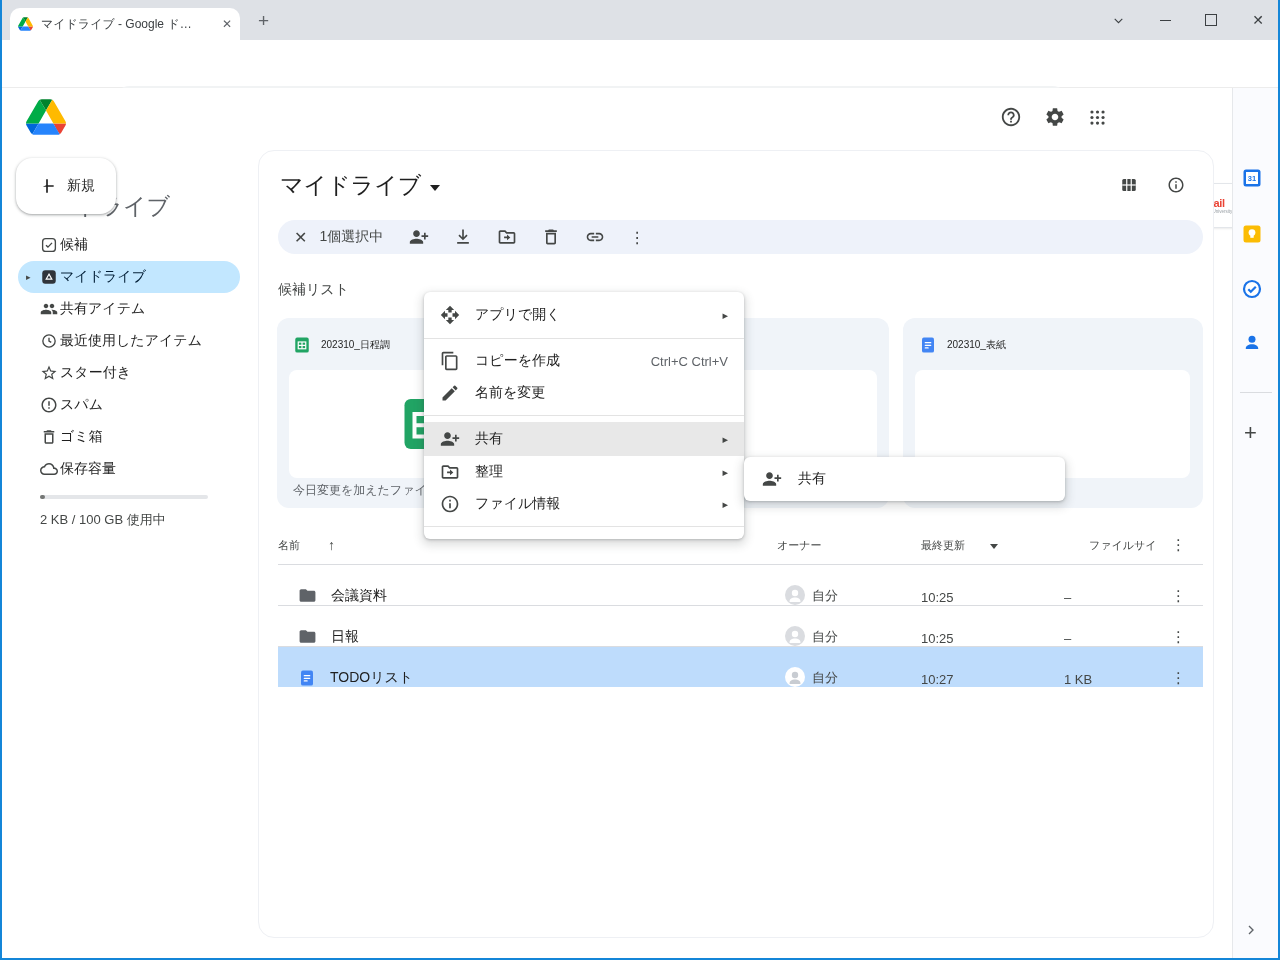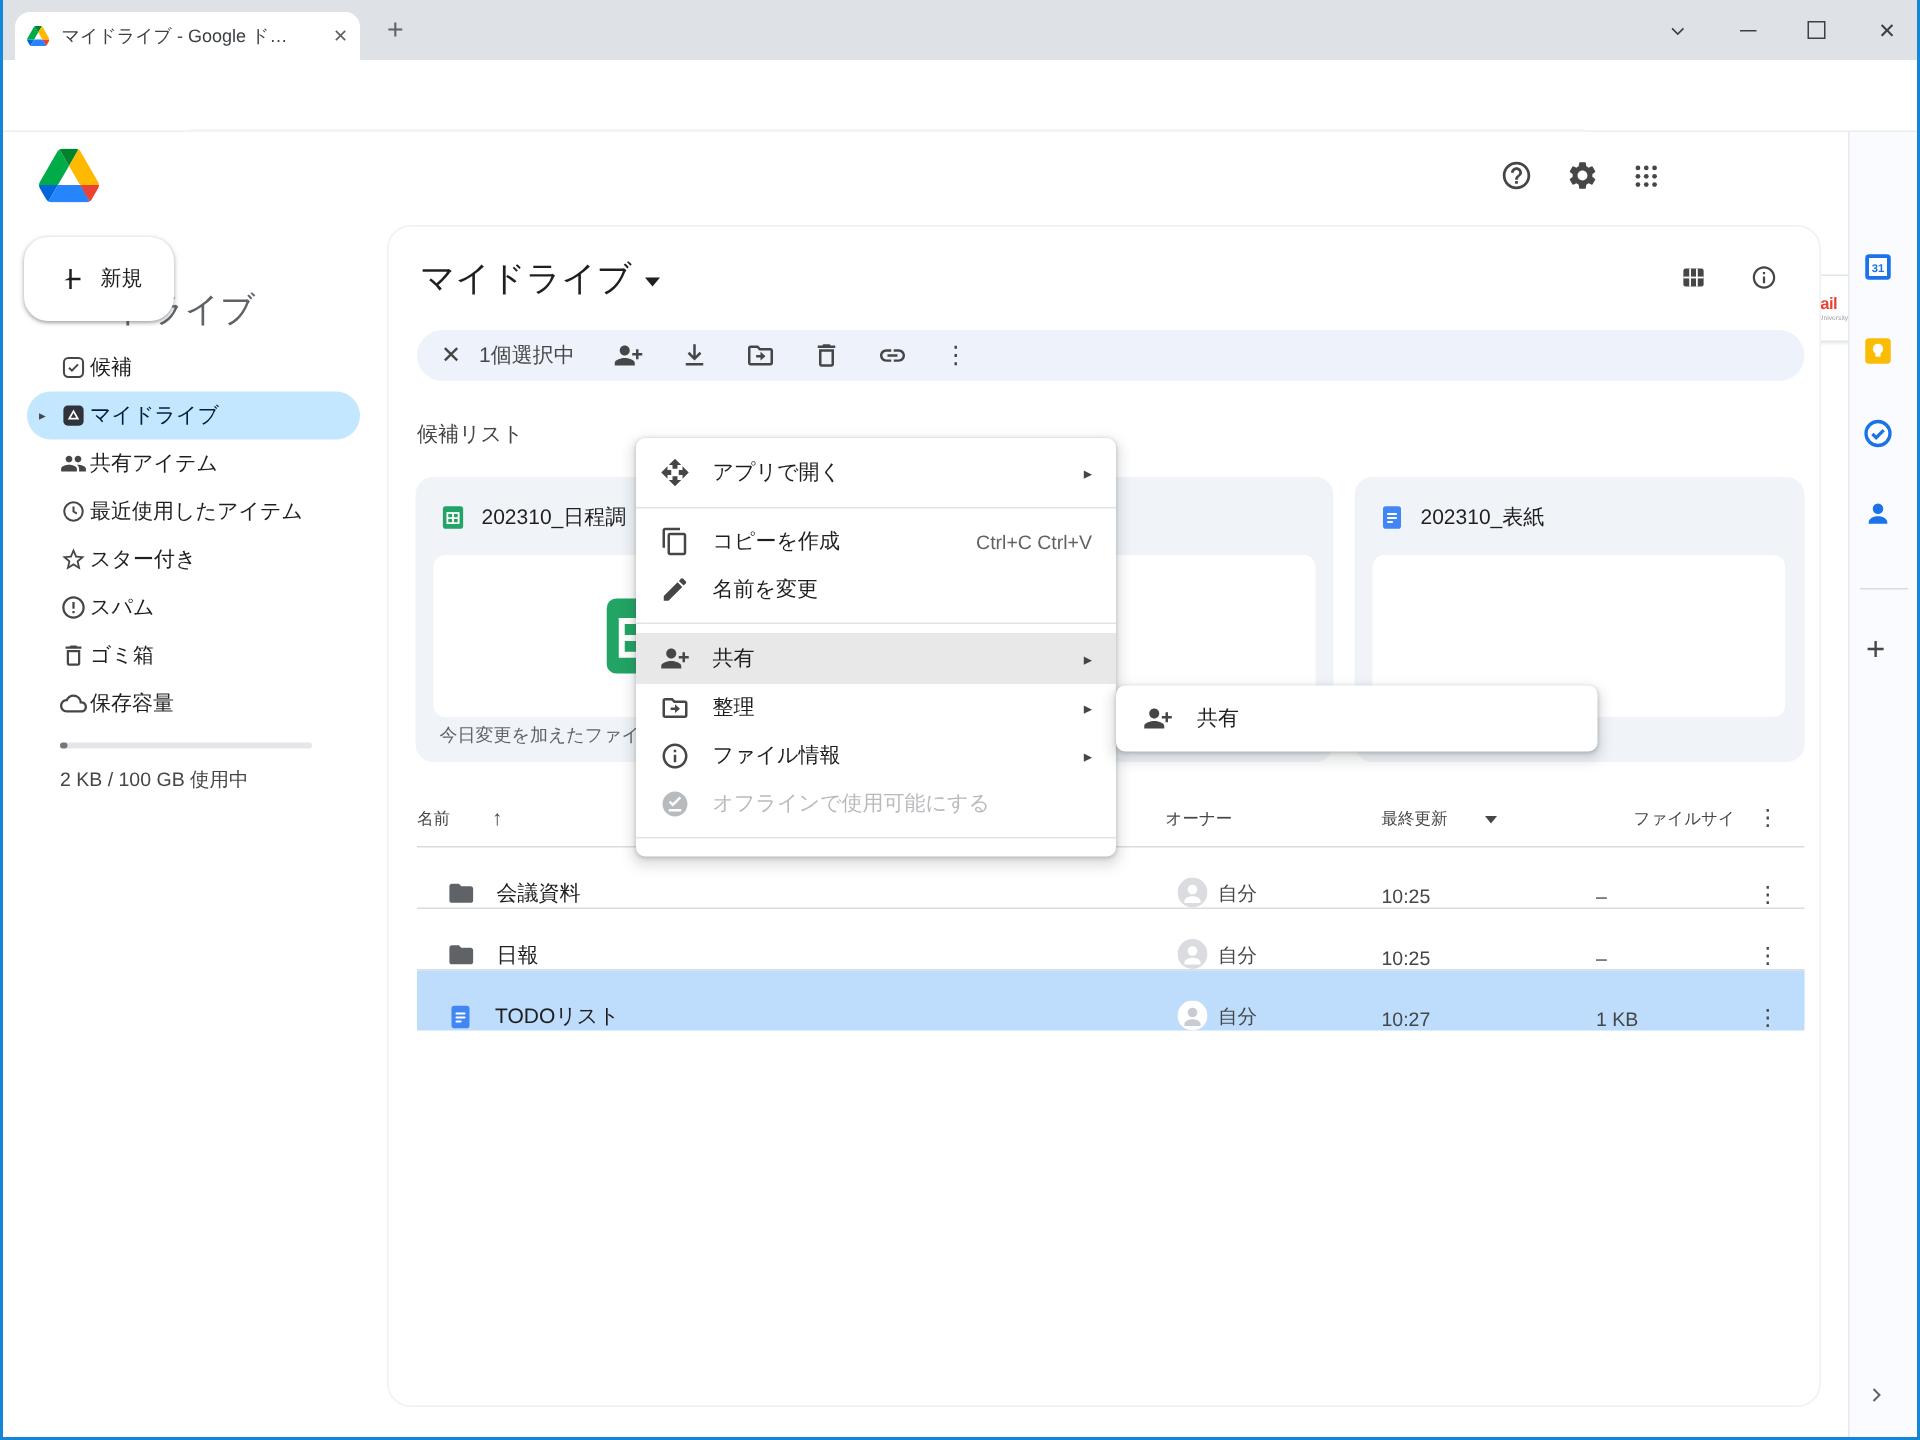--- a/index.html
+++ b/index.html
@@ -48,21 +48,21 @@
   #rpplus{left:1244px;top:420px;font-size:22px;color:#444746}
   
   #maincard{left:258px;top:150px;width:956px;height:788px;background:#fff;border:1px solid #eef0f4;border-radius:16px;box-sizing:border-box}
   #pagetitle{left:280px;top:170px;font-size:23px;color:#1f1f1f;display:flex;align-items:center;gap:9px}
   .caret{width:0;height:0;border-left:5px solid transparent;border-right:5px solid transparent;border-top:6px solid #1f1f1f;margin-top:4px}
   #selbar{left:278px;top:220px;width:925px;height:34px;border-radius:17px;background:#eef2fa;display:flex;align-items:center;padding:0 16px;box-sizing:border-box}
   #selbar .cnt{font-size:14px;color:#444746;margin:0 26px 0 12px}
   #selbar .tbi{margin-right:24px}
   #suglabel{left:278px;top:281px;font-size:14px;color:#444746}
   .card{top:318px;width:299px;height:190px;background:#f0f4f9;border-radius:12px}
-  .cardhead{position:absolute;left:16px;top:18px;display:flex;align-items:center;gap:10px;font-size:14px;color:#1f1f1f}
+  .cardhead{position:absolute;left:16px;top:18px;display:flex;align-items:center;gap:10px;font-size:10px;color:#1f1f1f}
   .cardthumb{position:absolute;left:12px;top:52px;width:275px;height:108px;background:#fff;border-radius:8px;display:flex;align-items:center;justify-content:center}
   .cardcap{position:absolute;left:16px;top:164px;font-size:12px;color:#5f6368;white-space:nowrap;overflow:hidden;max-width:270px}
   
   .th{font-size:11px;color:#444746}
   .hline{left:278px;width:925px;height:1px;background:#dadce0}
   .row{left:278px;width:925px;height:40px}
   .row.sel{background:#bedcfc}
   .cell{position:absolute;top:0;height:40px;display:flex;align-items:flex-end;font-size:14px;color:#1f1f1f}
   .cell.sub{font-size:13px;color:#444746}
   .sortdesc{width:0;height:0;border-left:4px solid transparent;border-right:4px solid transparent;border-top:5px solid #444746;display:inline-block;margin-left:6px}
@@ -503,26 +503,20 @@
     <span>整理</span>
     <span class="arr">▸</span>
   </div>
   <div class="mi">
     <svg class="ic" width="20" height="20" viewBox="0 0 24 24">
         <path fill="#444746" d="M11 7h2v2h-2V7zm0 4h2v6h-2v-6zm1-9C6.48 2 2 6.48 2 12s4.48 10 10 10 10-4.48 10-10S17.52 2 12 2zm0 18c-4.41 0-8-3.59-8-8s3.59-8 8-8 8 3.59 8 8-3.59 8-8 8z"></path>
       </svg>
     <span>ファイル情報</span>
     <span class="arr">▸</span>
   </div>
-  <div class="mi dis">
-    <svg class="ic" width="20" height="20" viewBox="0 0 24 24">
-        <path fill="#b8bbbe" d="M12 2C6.5 2 2 6.5 2 12s4.5 10 10 10 10-4.5 10-10S17.5 2 12 2zm5 16H7v-2h10v2zm-6.7-4L7 10.7l1.4-1.4 1.9 1.9 5.3-5.3L17 7.3 10.3 14z"></path>
-      </svg>
-    <span>オフラインで使用可能にする</span>
-  </div>
   <div class="msep"></div>
 </div>
 
 <div id="submenu" class="abs popup">
   <div class="smi">
     <svg class="ic" width="20" height="20" viewBox="0 0 24 24">
         <g transform="scale(-1 1) translate(-24 0)">
           <path fill="#444746" d="M15 12c2.21 0 4-1.79 4-4s-1.79-4-4-4-4 1.79-4 4 1.79 4 4 4zm-9-2V7H4v3H1v2h3v3h2v-3h3v-2H6zm9 4c-2.67 0-8 1.34-8 4v2h16v-2c0-2.66-5.33-4-8-4z"></path>
         </g>
       </svg>

